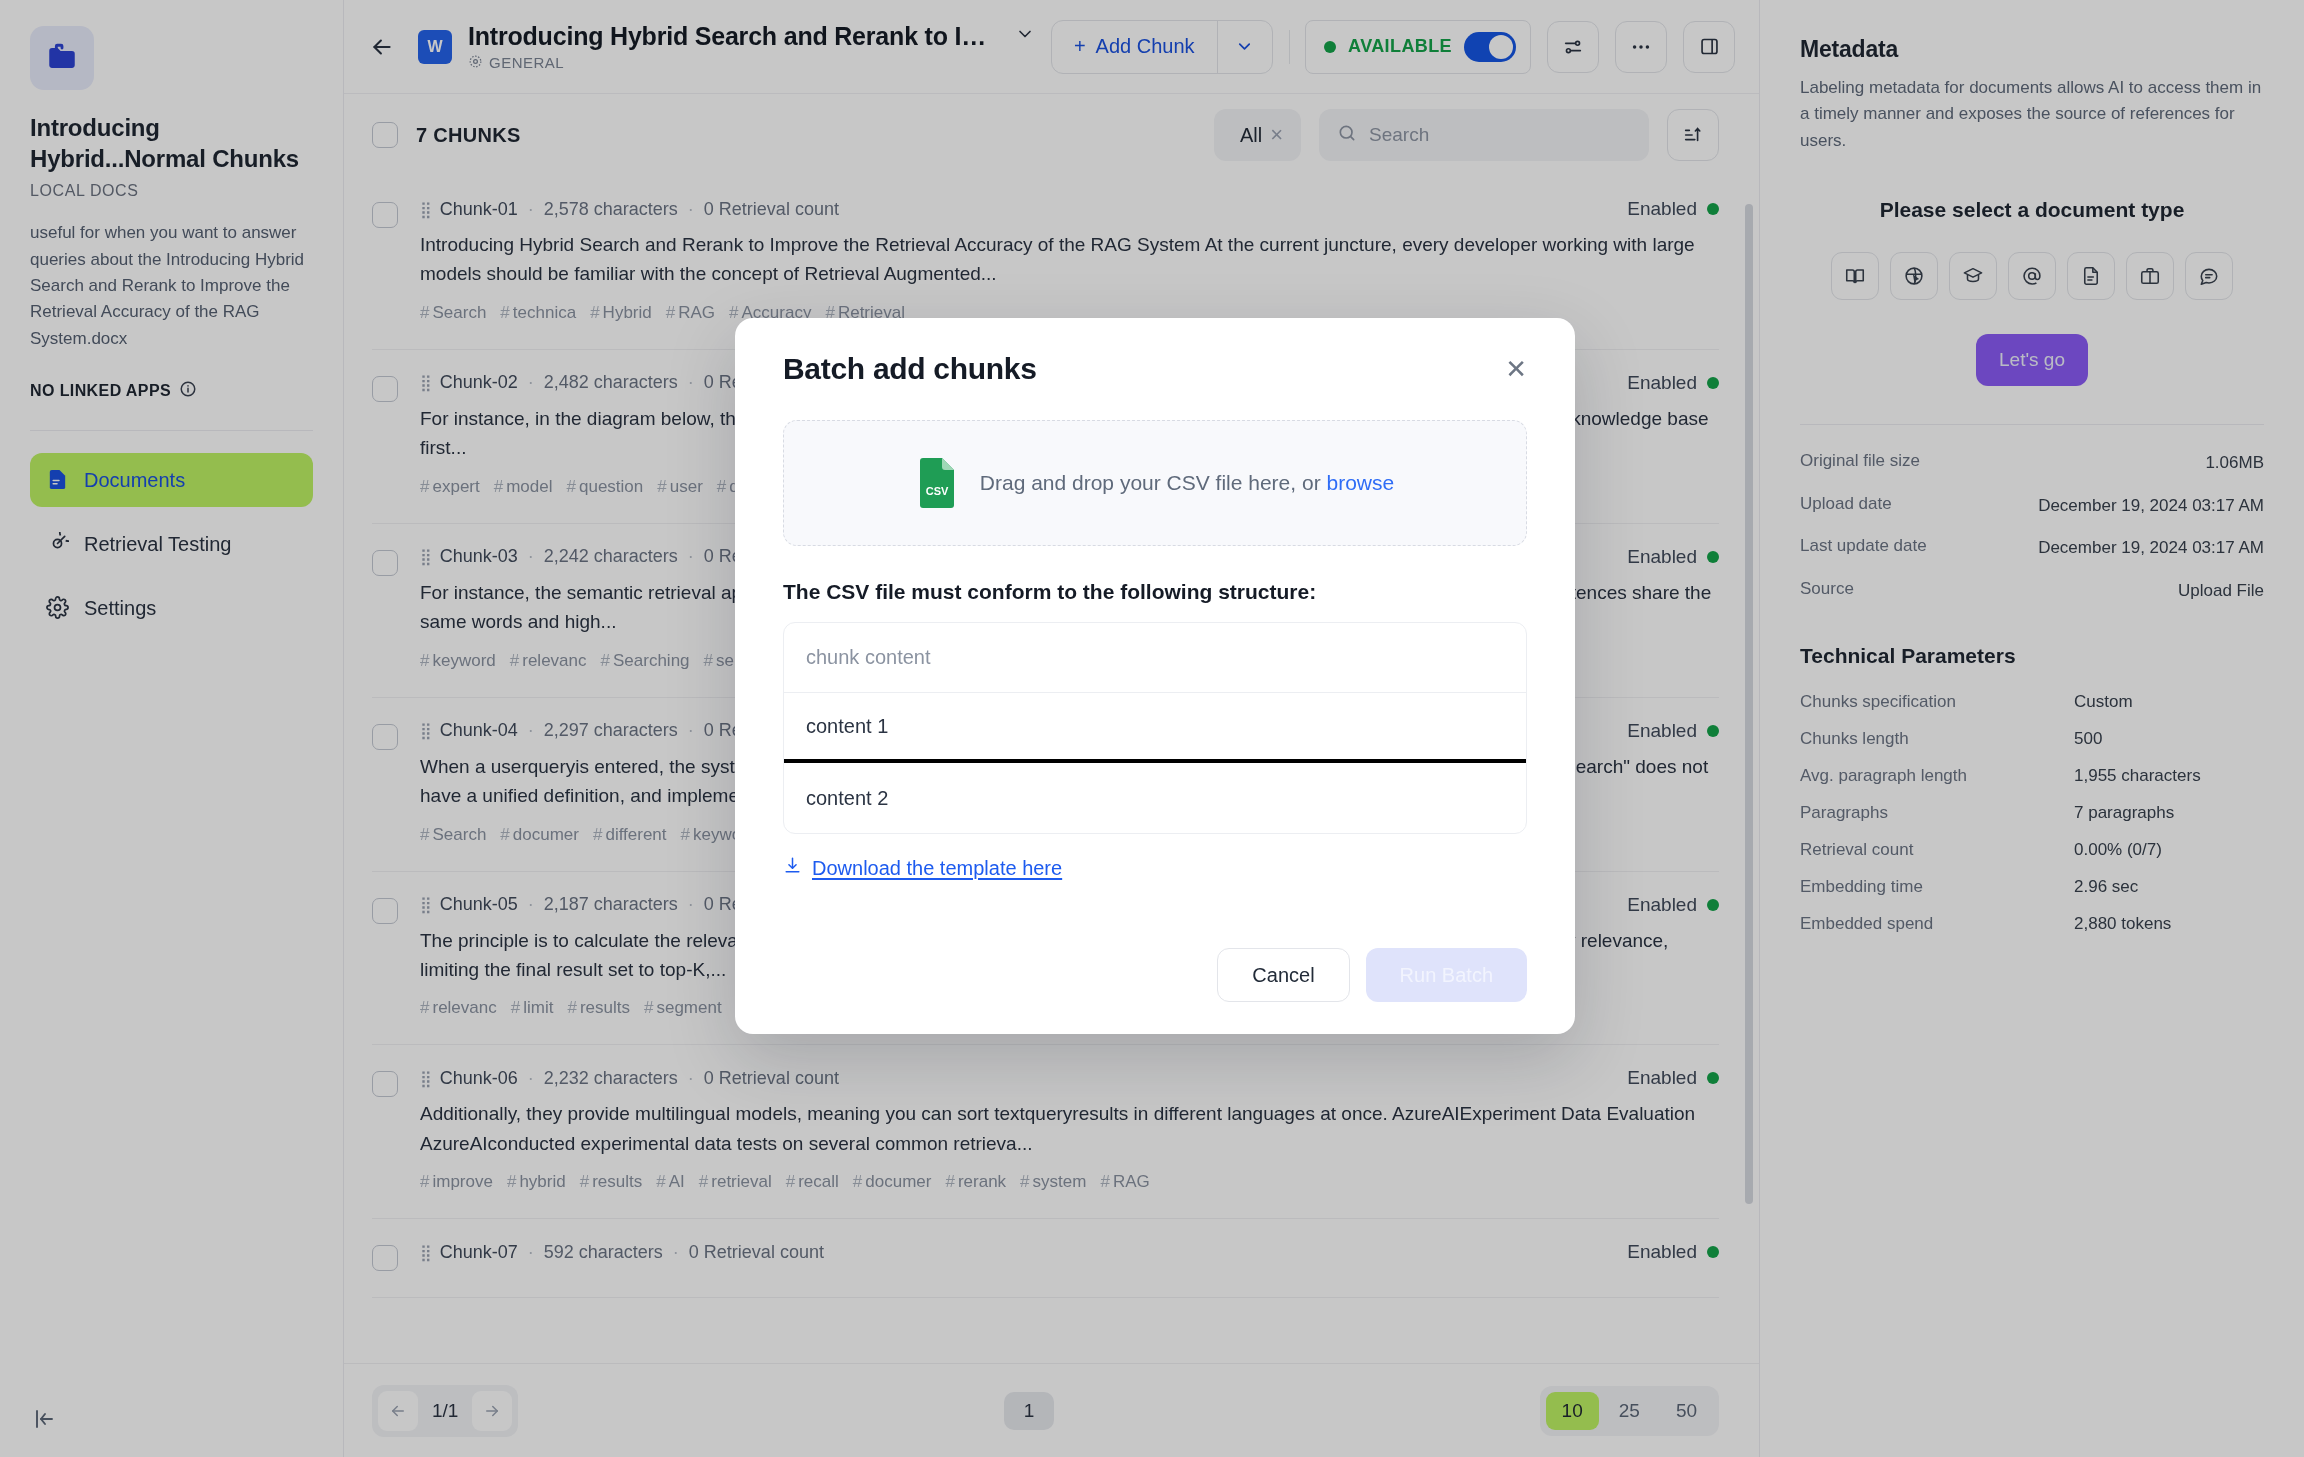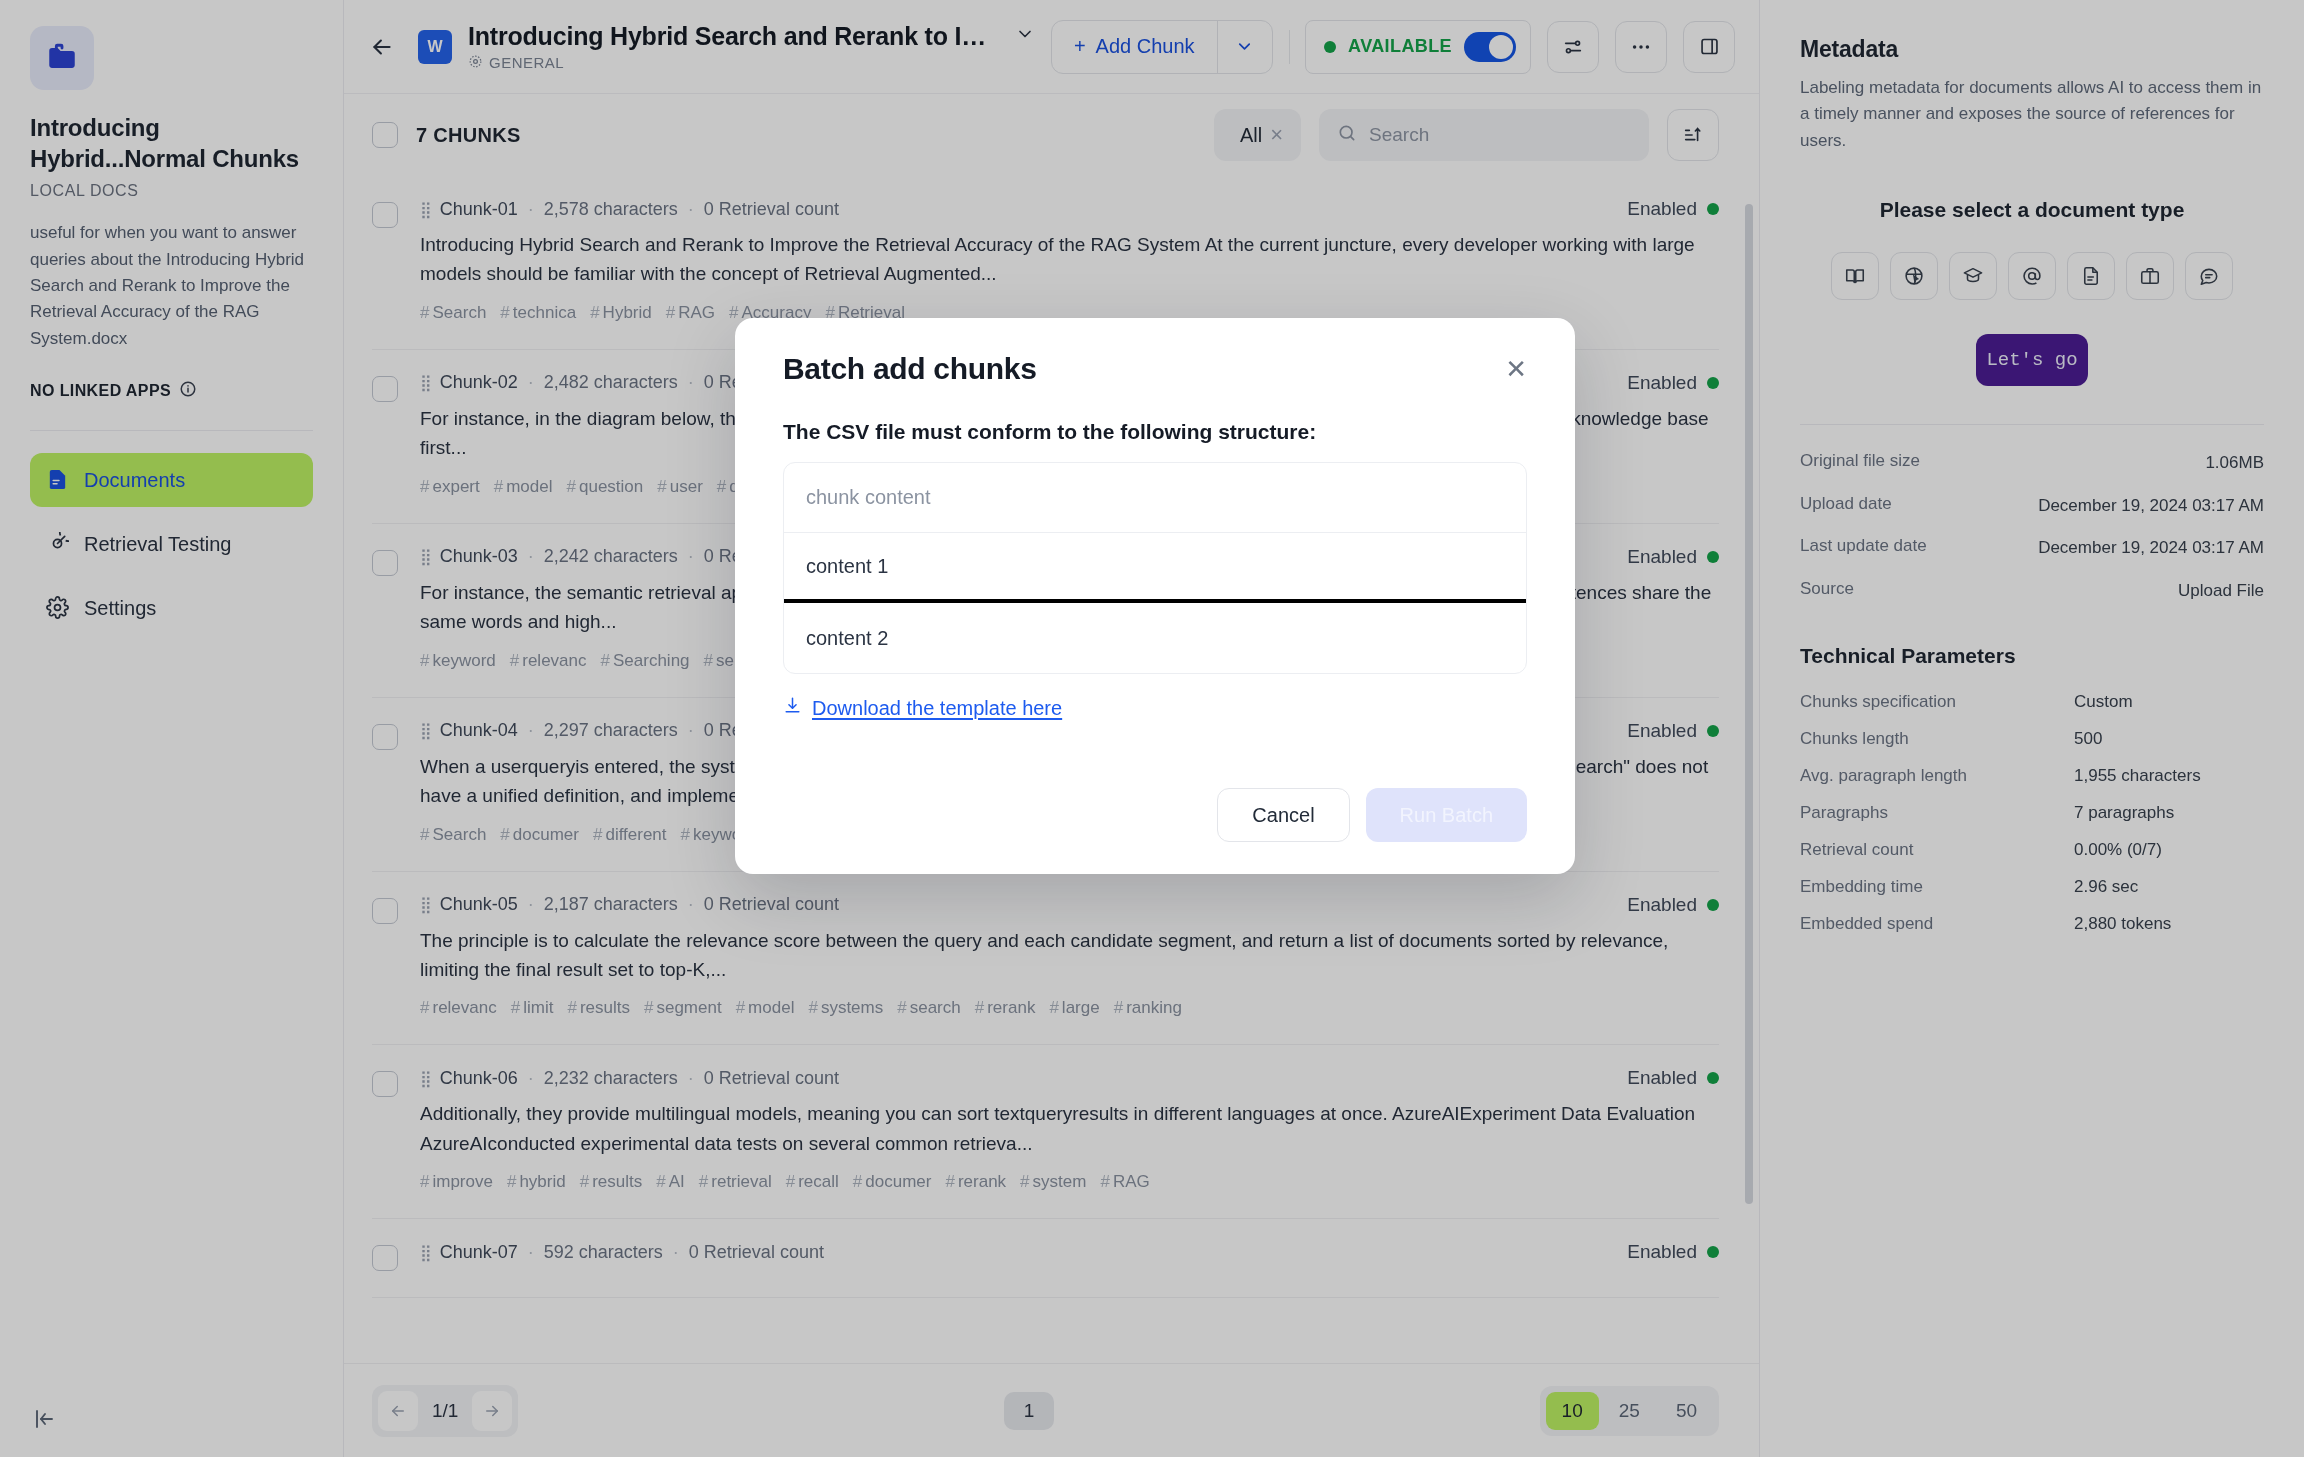--- a/index.html
+++ b/index.html
@@ -191,22 +191,22 @@
   .rp-h { font-size:23px;font-weight:700;color:#1f2733;letter-spacing:-0.2px; }
   .rp-desc { margin-top:12px;font-size:17px;line-height:1.55;color:#5f6a7b; }
   .rp-select-title { margin-top:44px; text-align:center; font-size:21px;font-weight:700;color:#1f2733;}
   .typerow { margin-top:30px; display:flex; justify-content:center; gap:11px; }
   .typebtn {
     width:48px;height:48px;border:1px solid #e3e5ea;border-radius:11px;background:#fff;
     display:flex;align-items:center;justify-content:center;color:#39424f;cursor:pointer;
   }
   .letsgo {
     margin: 34px auto 0 auto; display:block; width:112px; height:52px;
-    border-radius:12px; background:#4c1d95; color:#eef0fb; border:none;
-    font-size:19px; font-family:Liberation Mono, monospace; cursor:pointer;
+    border-radius:12px; background:#8b5cf6; color:#eef0fb; border:none;
+    font-size:19px; font-family:Liberation Sans, sans-serif; cursor:pointer;
   }
   .rp-div { height:1px;background:#ececf1;margin:38px 0 26px 0; }
   .kv { display:flex; gap:18px; margin-bottom:18px; font-size:17px; align-items:flex-start;}
   .kv .k { width:166px;flex:0 0 166px;color:#6b7484; white-space:nowrap; overflow:hidden; text-overflow:ellipsis;}
   .kv .v { flex:1 1 auto; color:#39424f; text-align:right; line-height:1.45;}
   .rp-h2 { font-size:21px;font-weight:700;color:#1f2733;margin:40px 0 24px 0;}
   .kv2 { display:flex; margin-bottom:17px; font-size:17px; }
   .kv2 .k { flex:1 1 auto; color:#6b7484; }
   .kv2 .v { color:#39424f; text-align:left; width:190px; flex:0 0 190px;}
 
@@ -734,20 +734,32 @@
 
 <div id="dimmer"></div>
 
 <div class="modal-layer">
   <div class="modal">
     <div class="modal-head">
       <div class="modal-title">Batch add chunks</div>
       <div class="modal-x">✕</div>
     </div>
 
+    <div class="dropzone">
+      <span class="csv-ico">
+        <svg width="42" height="52" viewBox="0 0 42 52">
+          <path d="M4 4a3 3 0 0 1 3-3h19l12 12v35a3 3 0 0 1-3 3H7a3 3 0 0 1-3-3z" fill="#1f9d55"></path>
+          <path d="M26 1l12 12H29a3 3 0 0 1-3-3z" fill="#9ed8b6"></path>
+          <text x="21" y="38" font-family="Liberation Sans, sans-serif" font-size="11" font-weight="bold" fill="#ffffff" text-anchor="middle">CSV</text>
+        </svg>
+      </span>
+      <div class="dz-text">
+        <span>Drag and drop your CSV file here, or </span><a>browse</a>
+      </div>
+    </div>
 
     <div class="struct-label">The CSV file must conform to the following structure:</div>
 
     <div class="csvtable">
       <div class="csvrow head">chunk content</div>
       <div class="csvrow r">content 1</div>
       <div class="csvrow last">content 2</div>
     </div>
 
     <div class="dl-link">

